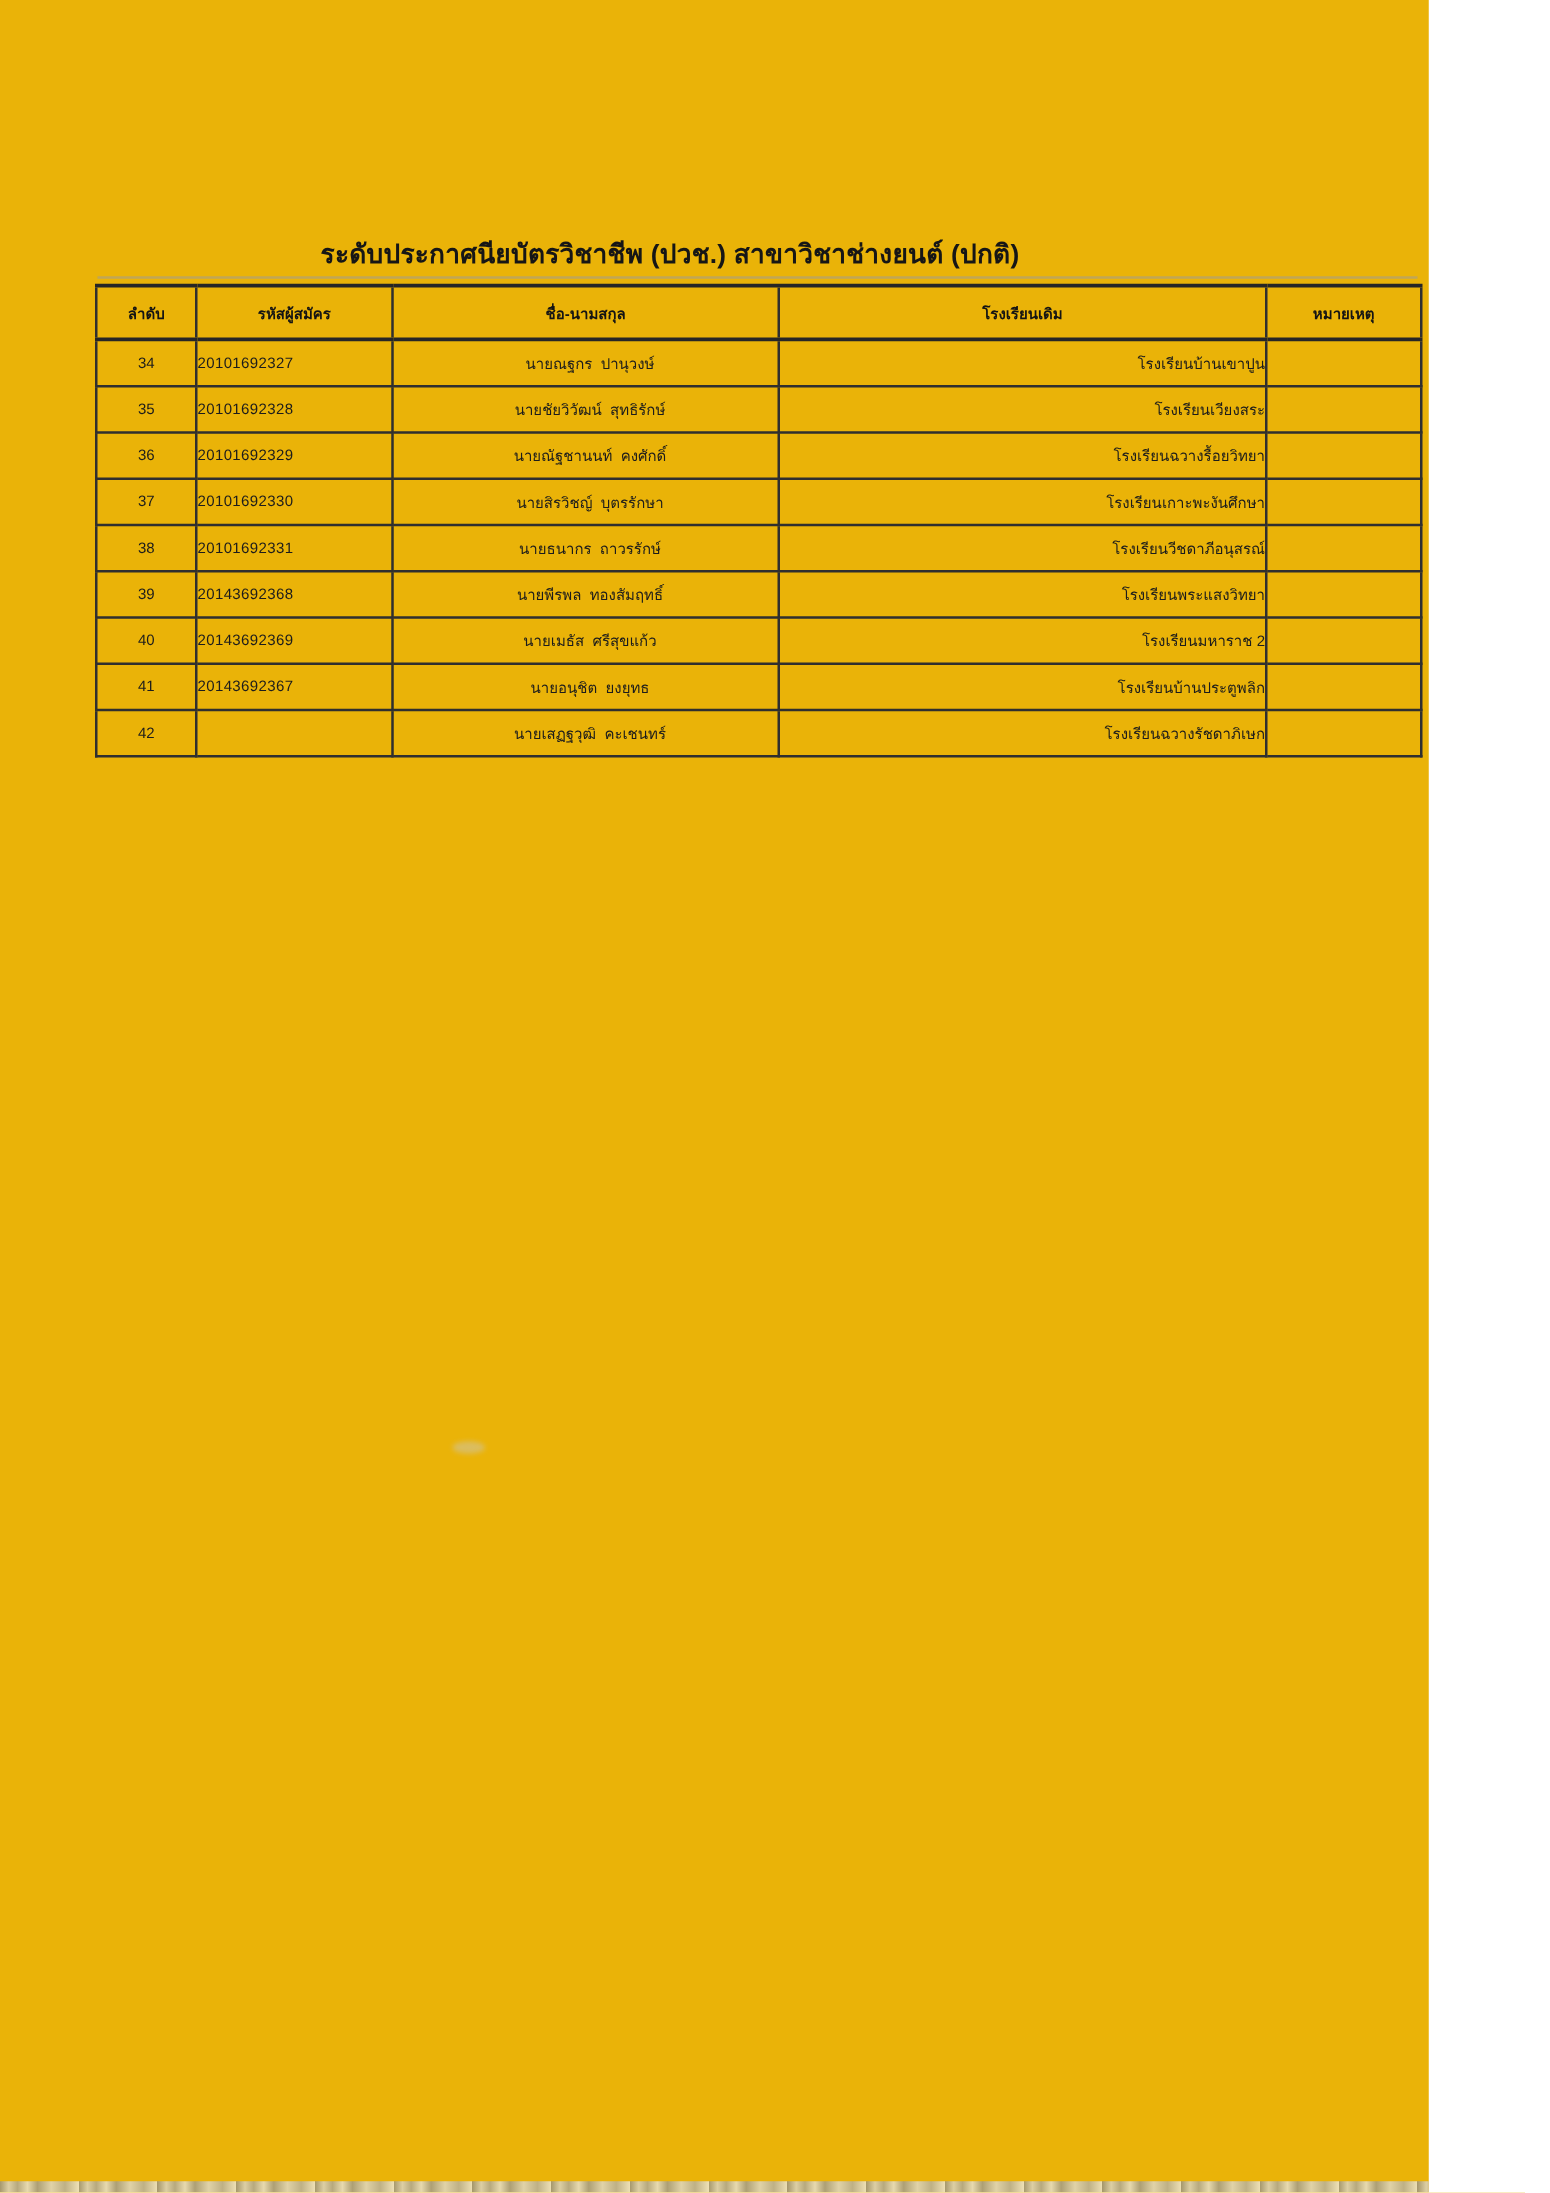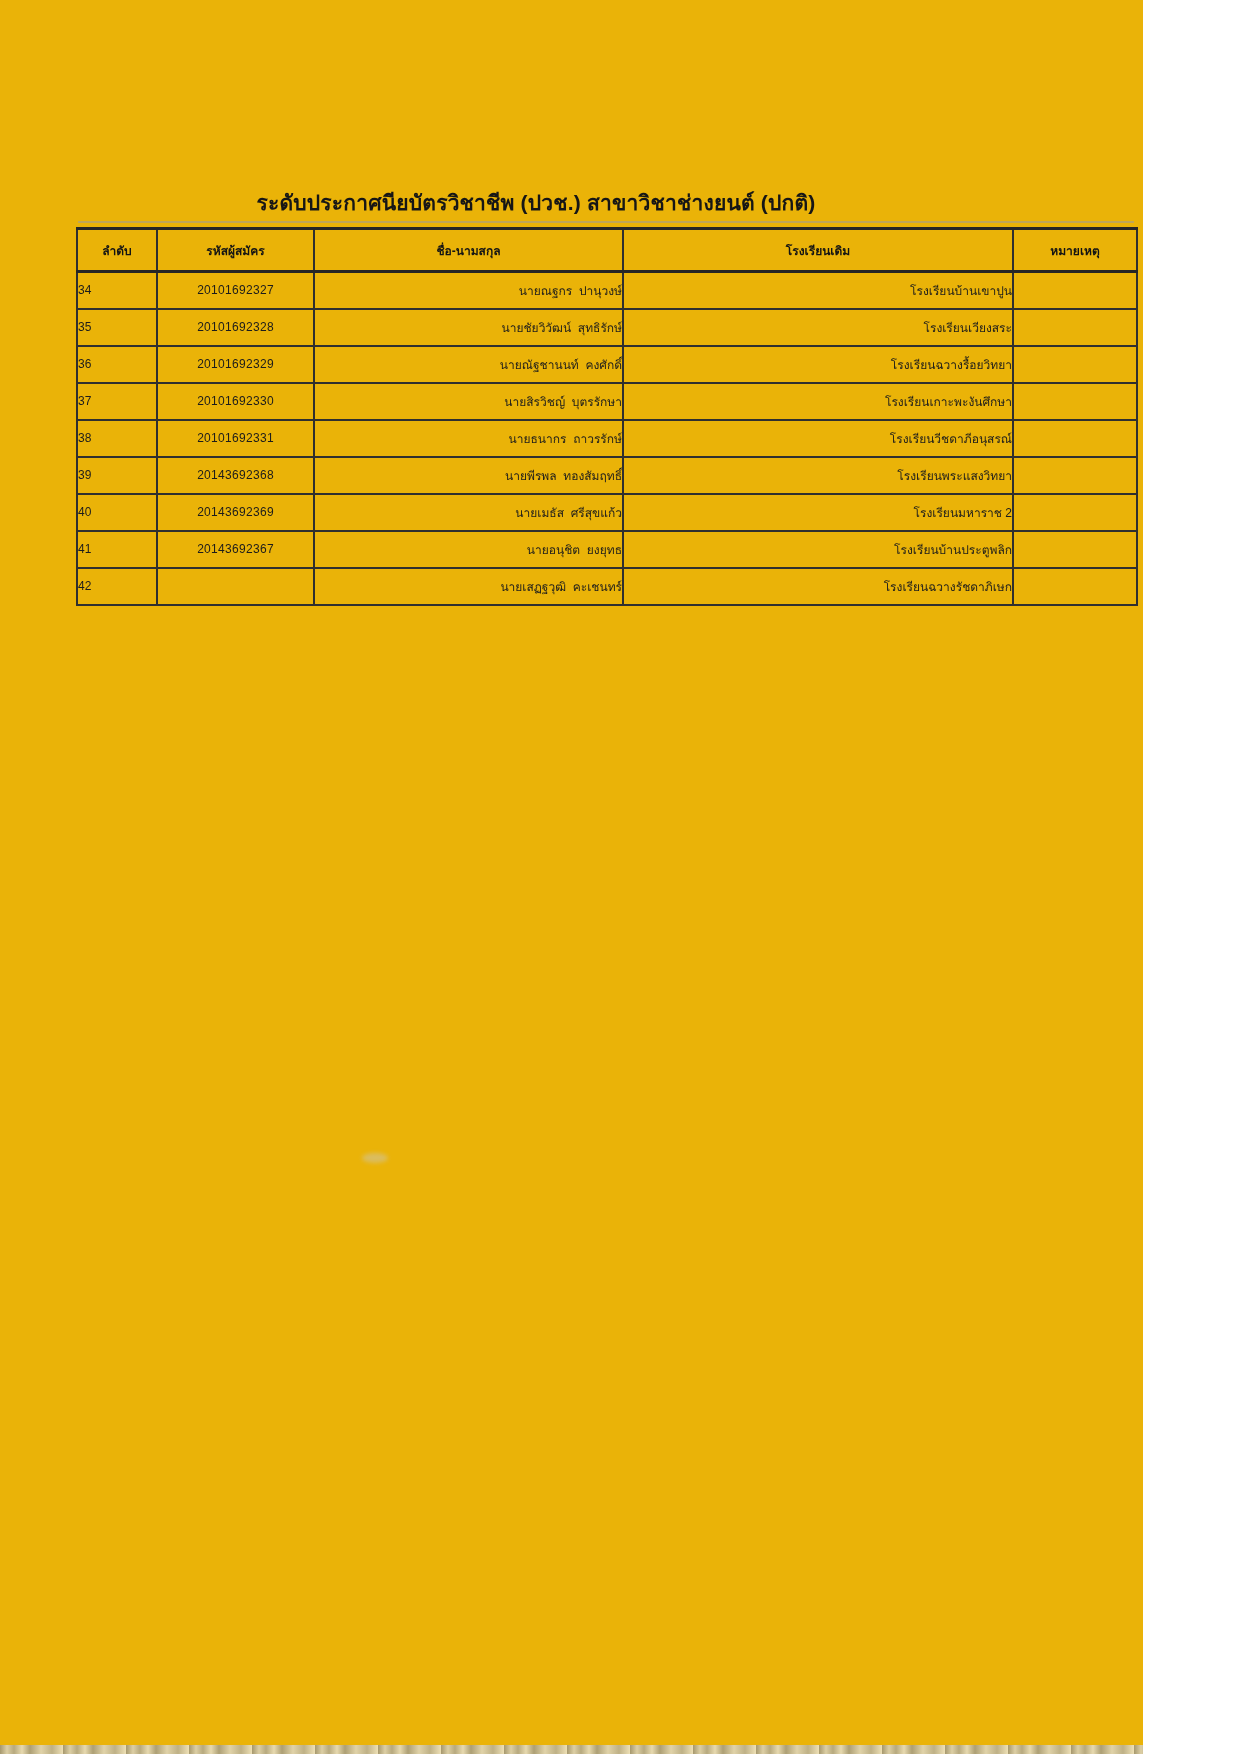--- a/index.html
+++ b/index.html
@@ -58,23 +58,23 @@
   }
   table.roster thead th {
     border-top: 3px solid #262626;
     border-bottom: 3px solid #262626;
     height: 43px;
     font-weight: 600;
     text-align: center;
     color: #141414;
   }
   table.roster tbody td { height: 37px; }
-  td.cell-no     { }
-  td.cell-id     { text-align: center; letter-spacing: 0.3px; }
-  td.cell-name   { text-align: right; padding-left: 7px; }
+  td.cell-no     { text-align: center; }
+  td.cell-id     { letter-spacing: 0.3px; }
+  td.cell-name   { text-align: center; padding-left: 7px; }
   td.cell-school { text-align: right; padding-left: 5px; }
   td.cell-remark { text-align: center; }
   
   .scan-smudge {
     position: absolute;
     top: 1153px;
     left: 362px;
     width: 26px;
     height: 10px;
     border-radius: 50%;

